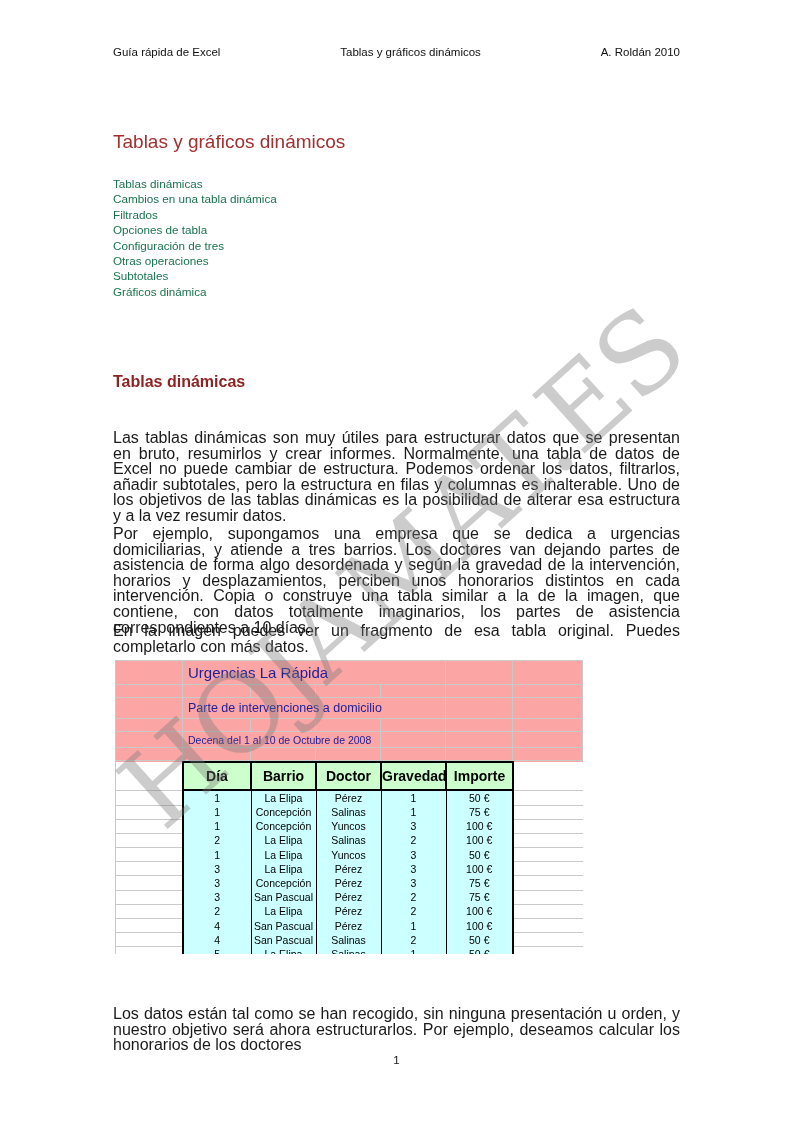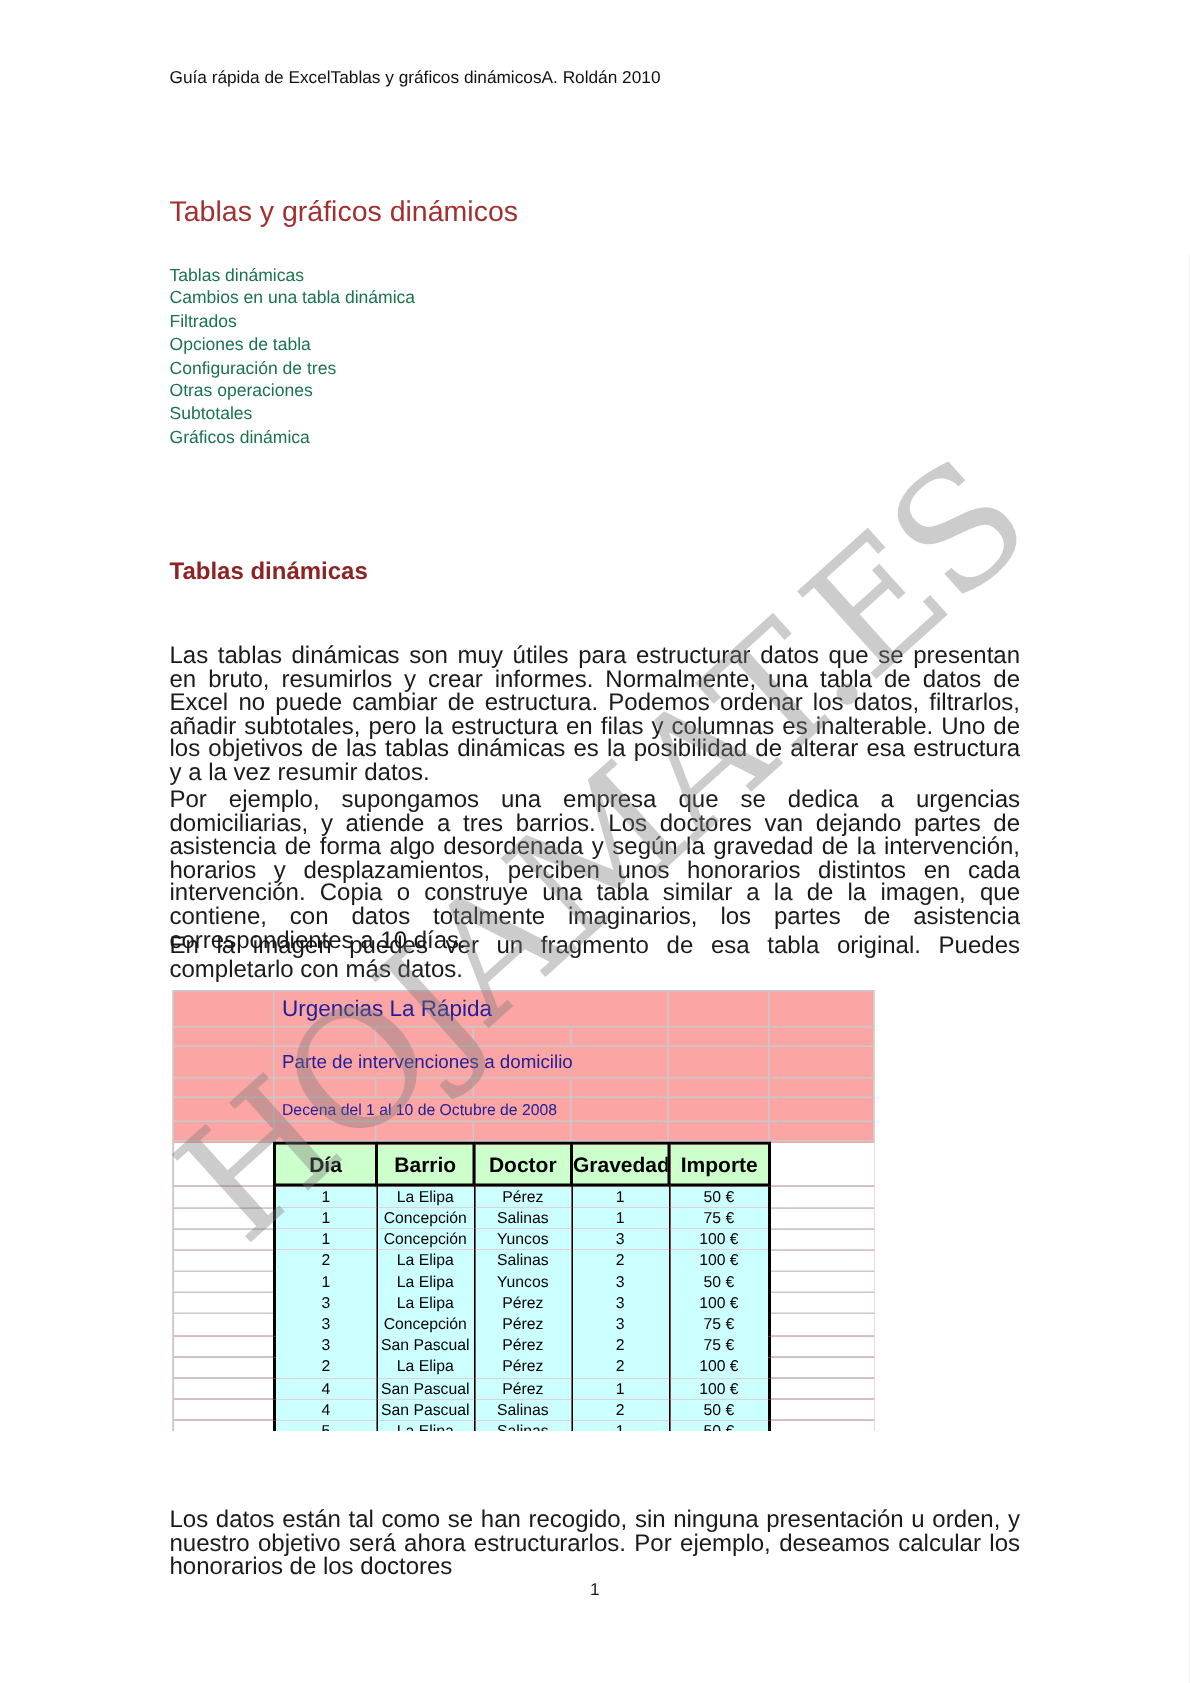--- a/index.html
+++ b/index.html
@@ -7,21 +7,21 @@
         font-family:"Liberation Sans",sans-serif;color:#1a1a1a;overflow:hidden;}
 
   
   .watermark{position:absolute;left:12px;top:505px;width:780px;text-align:center;
              font-family:"DejaVu Serif",serif;font-size:108px;letter-spacing:-2px;
              color:rgba(120,120,120,0.38);transform:rotate(-42deg);
              white-space:nowrap;pointer-events:none;z-index:50;}
 
   
   .pageheader{position:absolute;top:46px;left:113px;width:567px;display:flex;
-              font-size:11.5px;color:#111;}
+              justify-content:space-between;font-size:11.5px;color:#111;}
 
   .doc-title{position:absolute;top:131px;left:113px;font-size:19px;color:#a33030;}
 
   .toc{position:absolute;top:176px;left:113px;font-size:11.7px;line-height:15.4px;}
   .toc a{display:block;color:#1a7350;text-decoration:none;cursor:pointer;}
 
   .section-heading{position:absolute;top:373px;left:113px;font-size:16px;
                    font-weight:bold;color:#8e2323;}
 
   .para{position:absolute;left:113px;width:567px;font-size:16px;line-height:15.6px;

